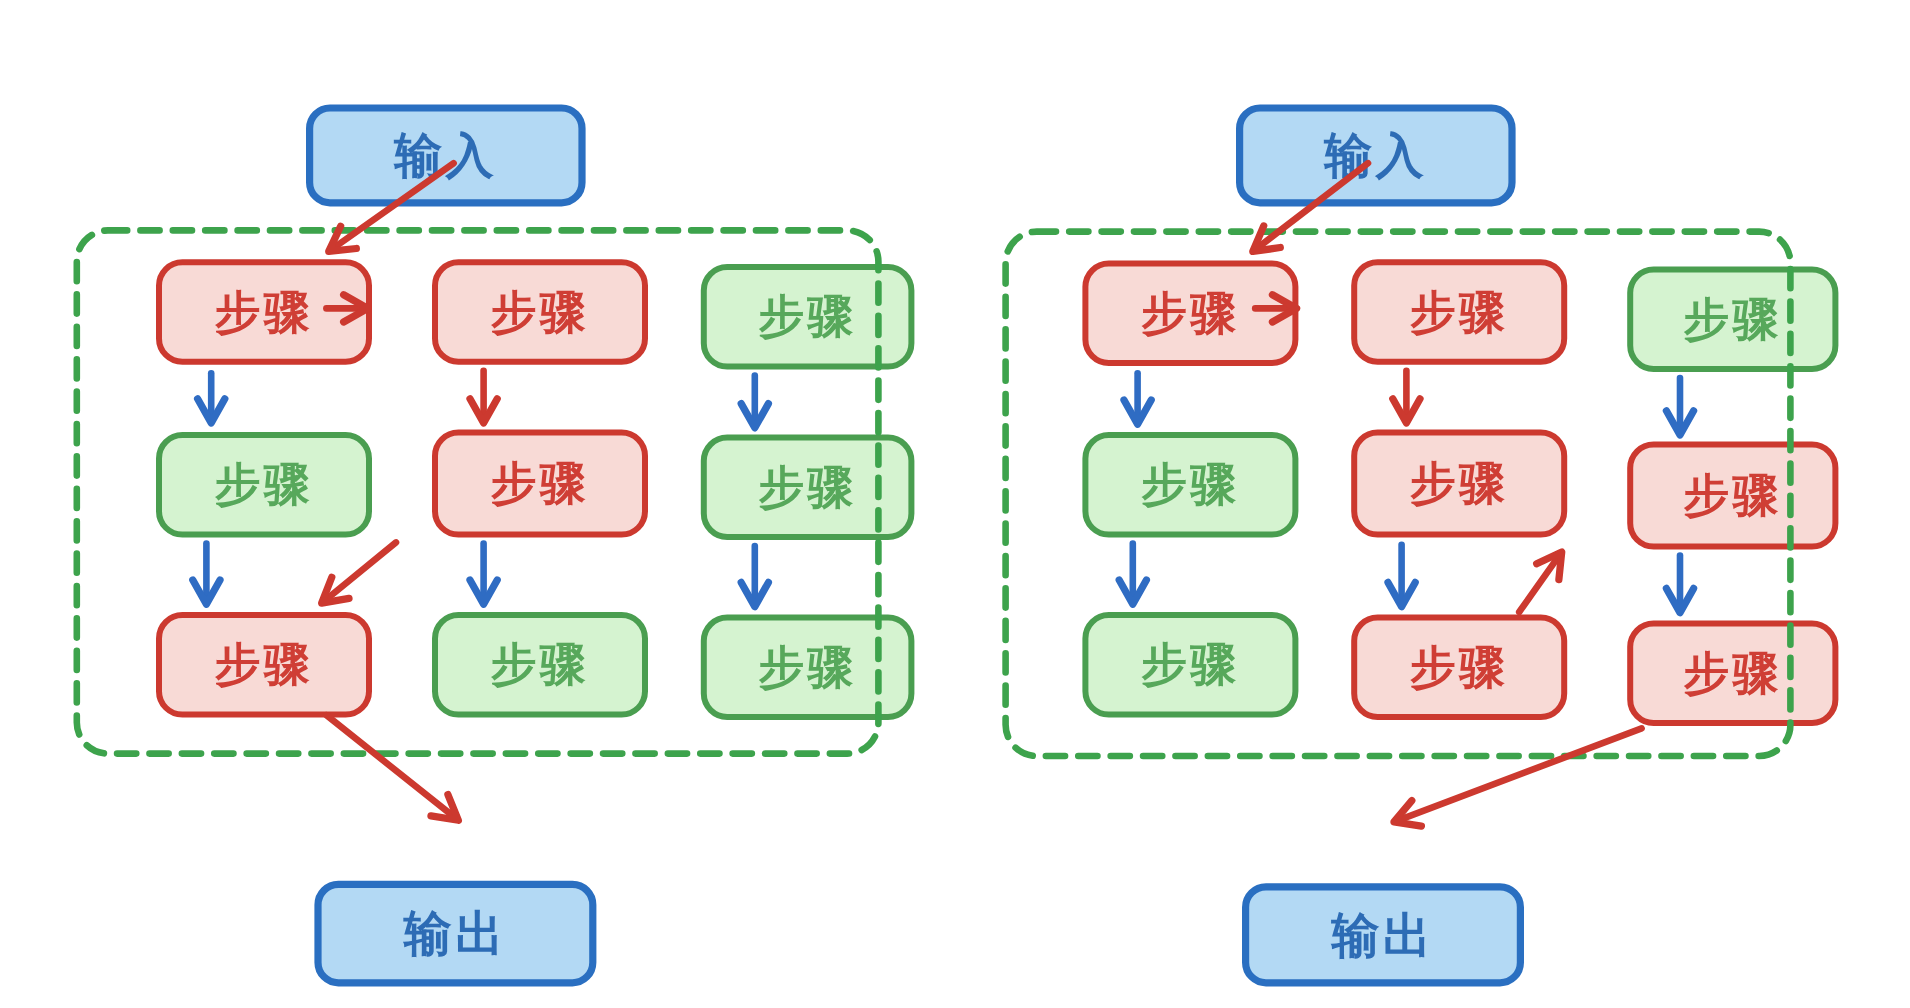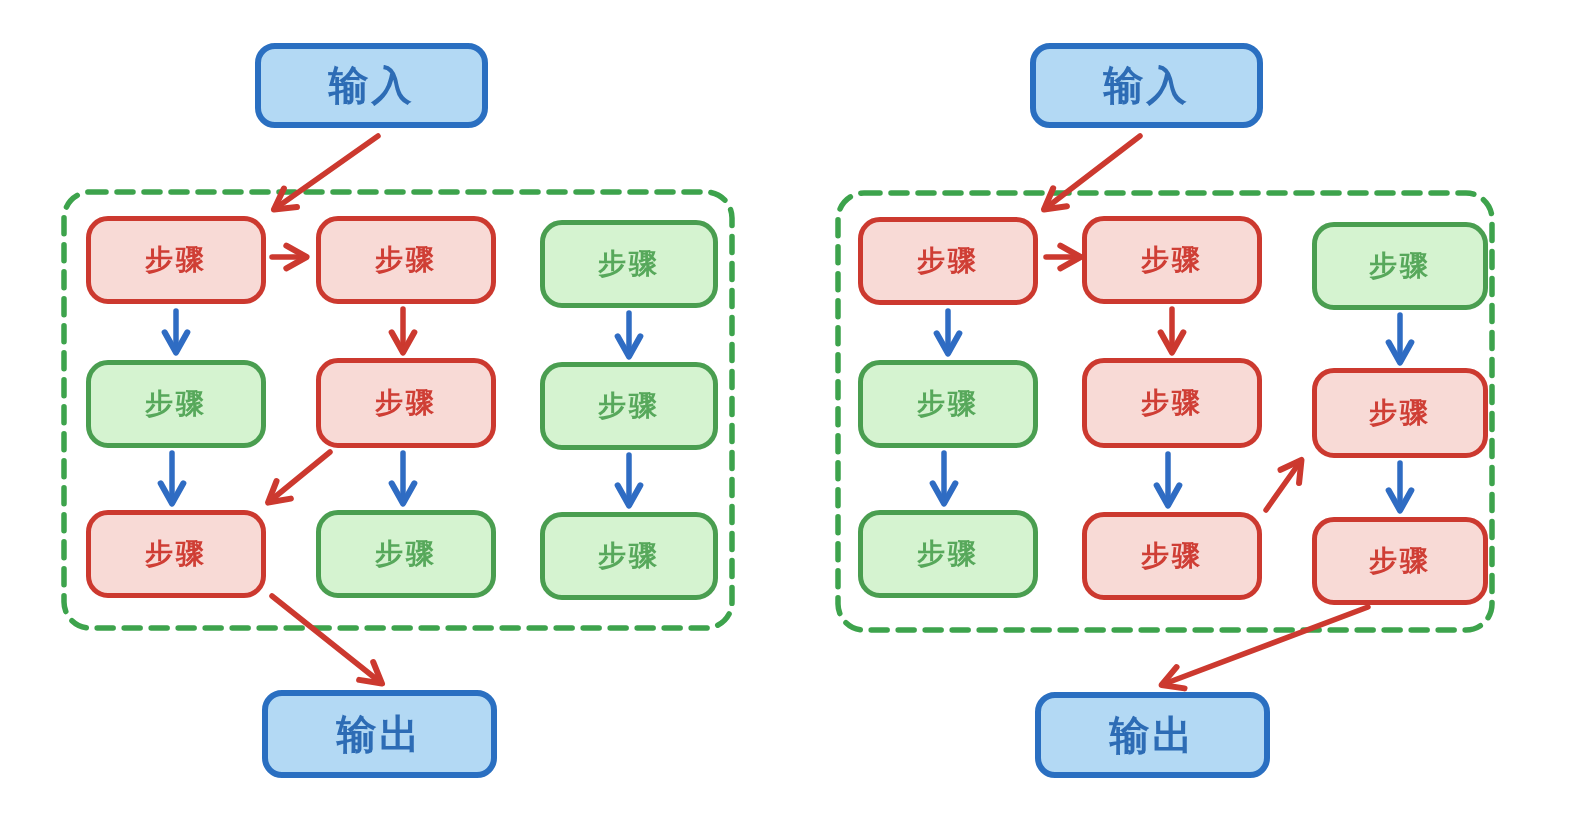--- a/index.html
+++ b/index.html
@@ -14,38 +14,40 @@
     position:absolute;
     display:flex;align-items:center;justify-content:center;
     box-sizing:border-box;
     font-weight:700;
     letter-spacing:3px;
     user-select:none;
   }
   .step{
     border-radius:22px;
     border:5px solid;
-    font-size:28px;
+    font-size:38px;
+    margin-left:44px;
   }
   .step.red{
     background:#f8dad6;
     border-color:#cc392f;
     color:#cf3e35;
   }
   .step.green{
     background:#d5f3d0;
     border-color:#4a9e50;
     color:#57a85b;
   }
   .io{
     border-radius:20px;
     border:6px solid #2a6fc1;
     background:#b3d9f4;
     color:#2d6cb5;
     font-size:40px;
+    margin-top:44px;
   }
   svg.overlay{
     position:absolute;left:0;top:0;
     pointer-events:none;
   }
 </style>
 </head>
 <body>
 
 <div class="canvas">

